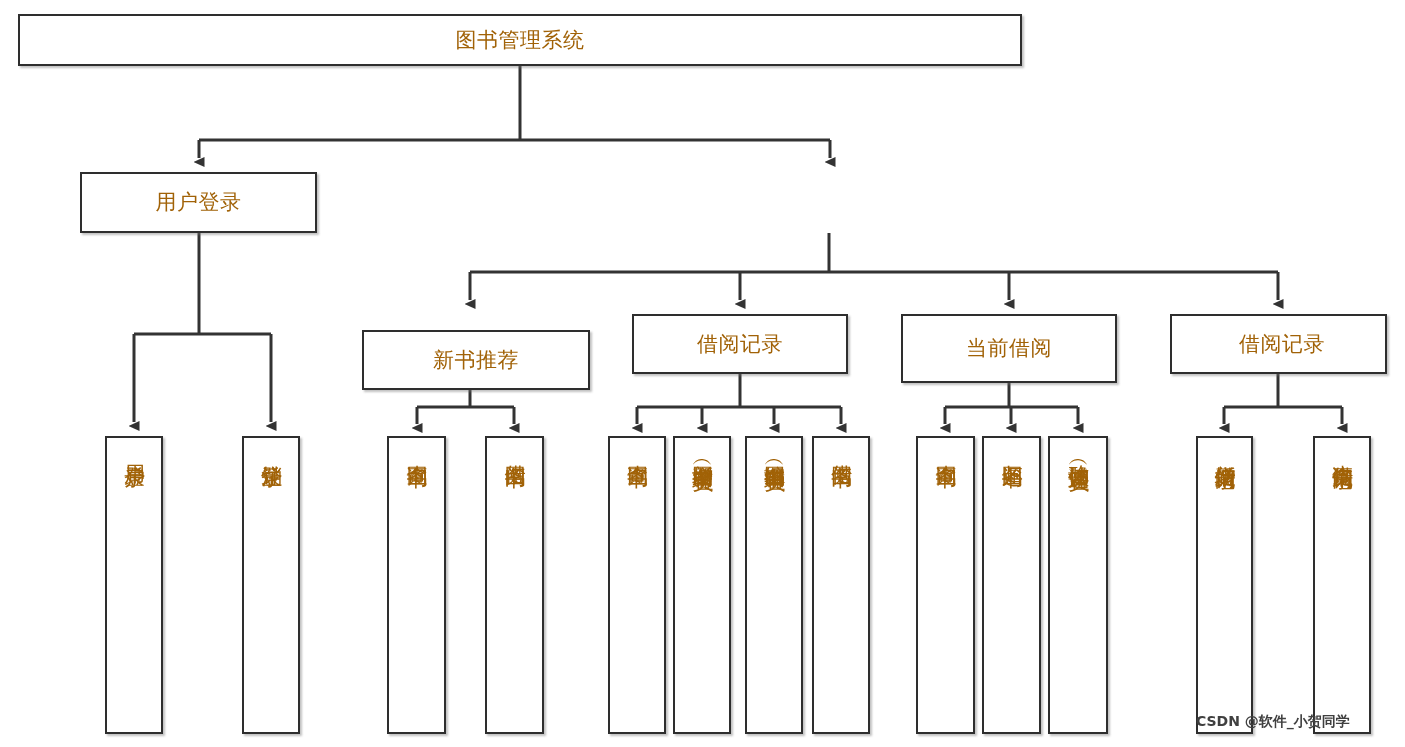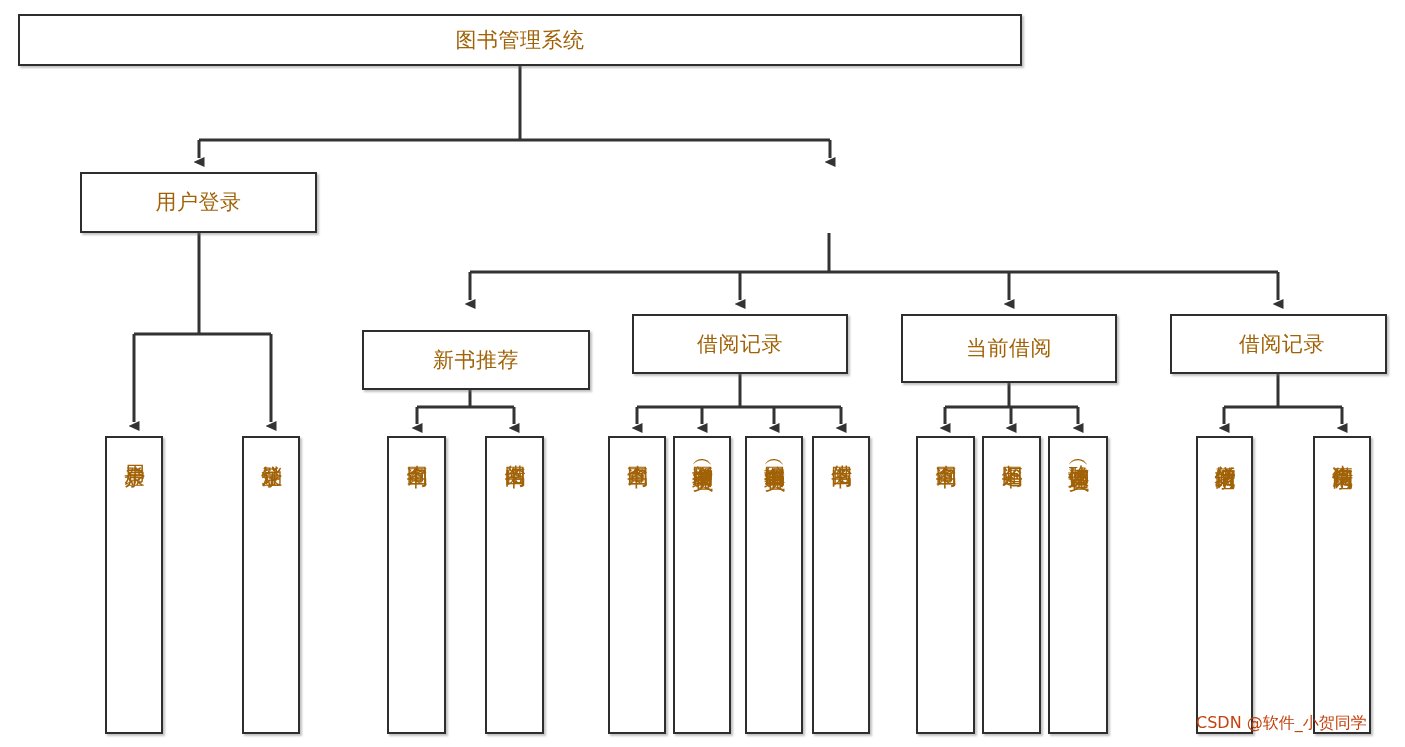--- a/index.html
+++ b/index.html
@@ -63,25 +63,26 @@
     text-orientation: upright;
     font-size: 21px;
     line-height: 1.32;
     letter-spacing: 1px;
     white-space: nowrap;
   }
   #watermark {
     position: absolute;
     left: 1196px;
     top: 713px;
-    font-size: 16px;
-    color: #c2410c;
+    font-size: 14px;
+    color: #404040;
     white-space: nowrap;
     z-index: 5;
     font-family: "DejaVu Sans", "Liberation Sans", sans-serif;
+    font-weight: bold;
   }
 </style>
 </head>
 <body>
 
 <div id="diagram">
 
   <svg id="edges" viewBox="0 0 1405 747" width="1405" height="747" xmlns="http://www.w3.org/2000/svg">
     <defs>
       <marker id="arrow" markerWidth="10" markerHeight="11" refX="1" refY="5.5" orient="auto" markerUnits="userSpaceOnUse">

